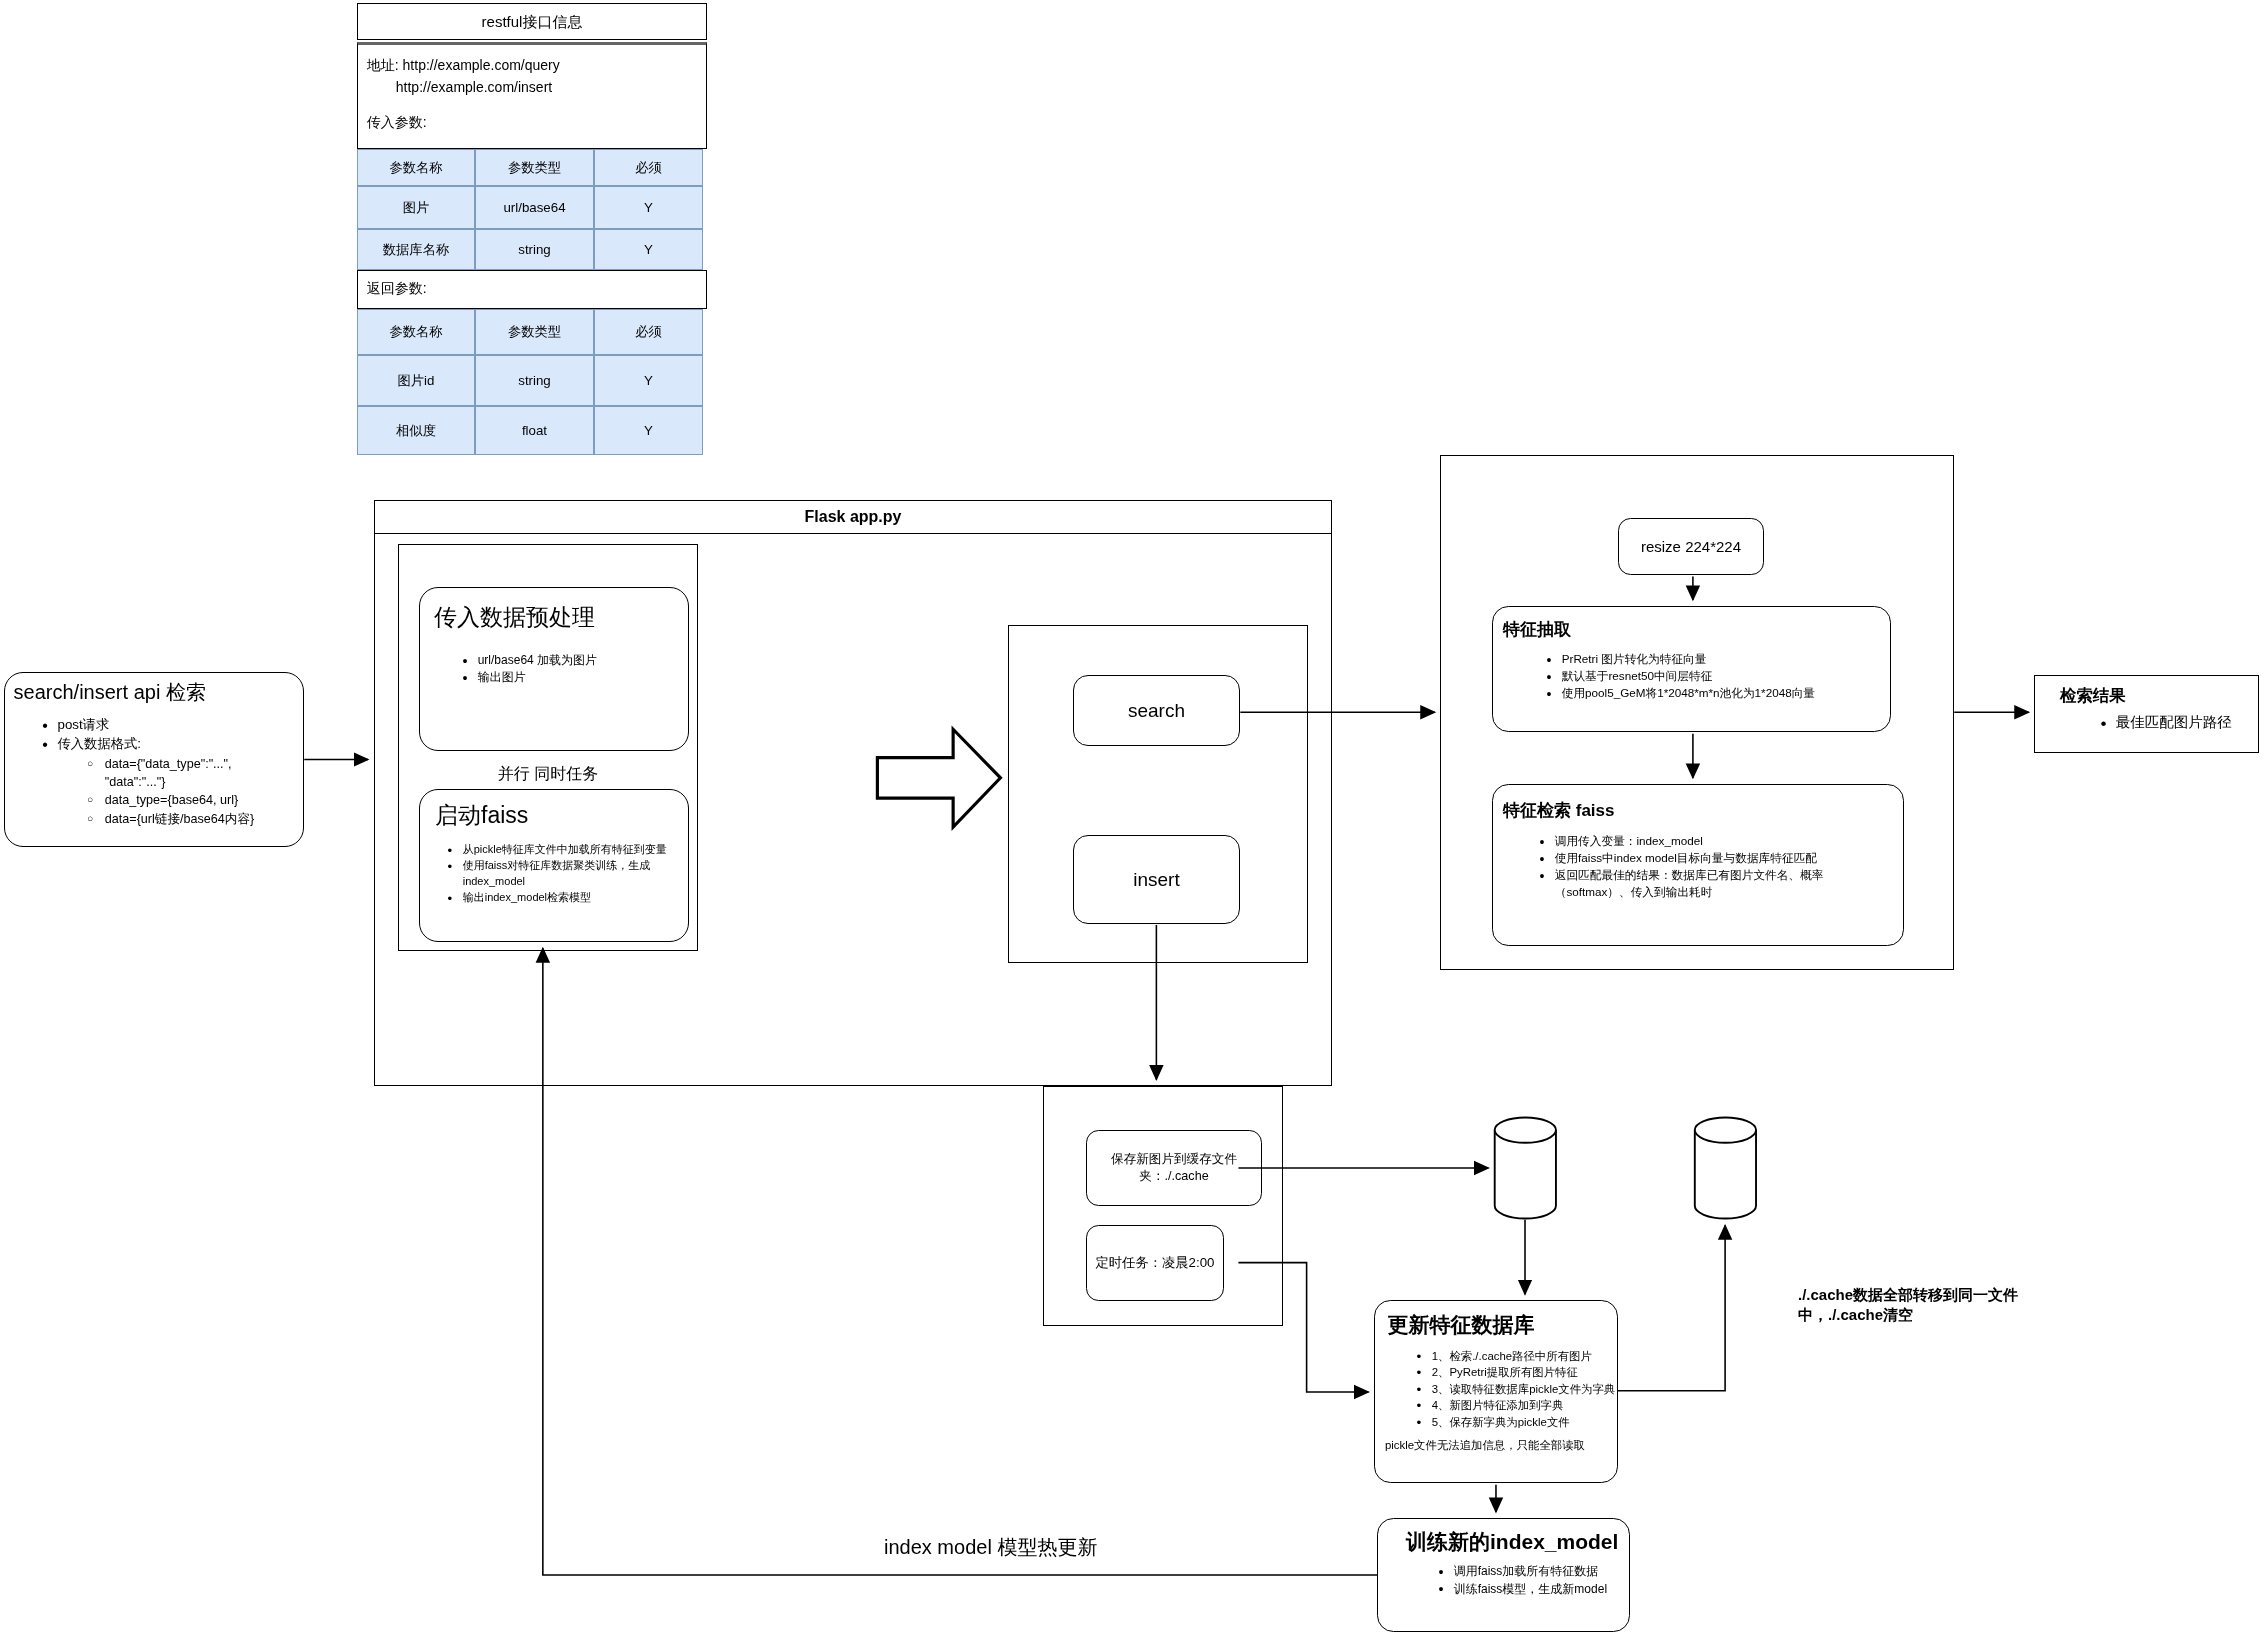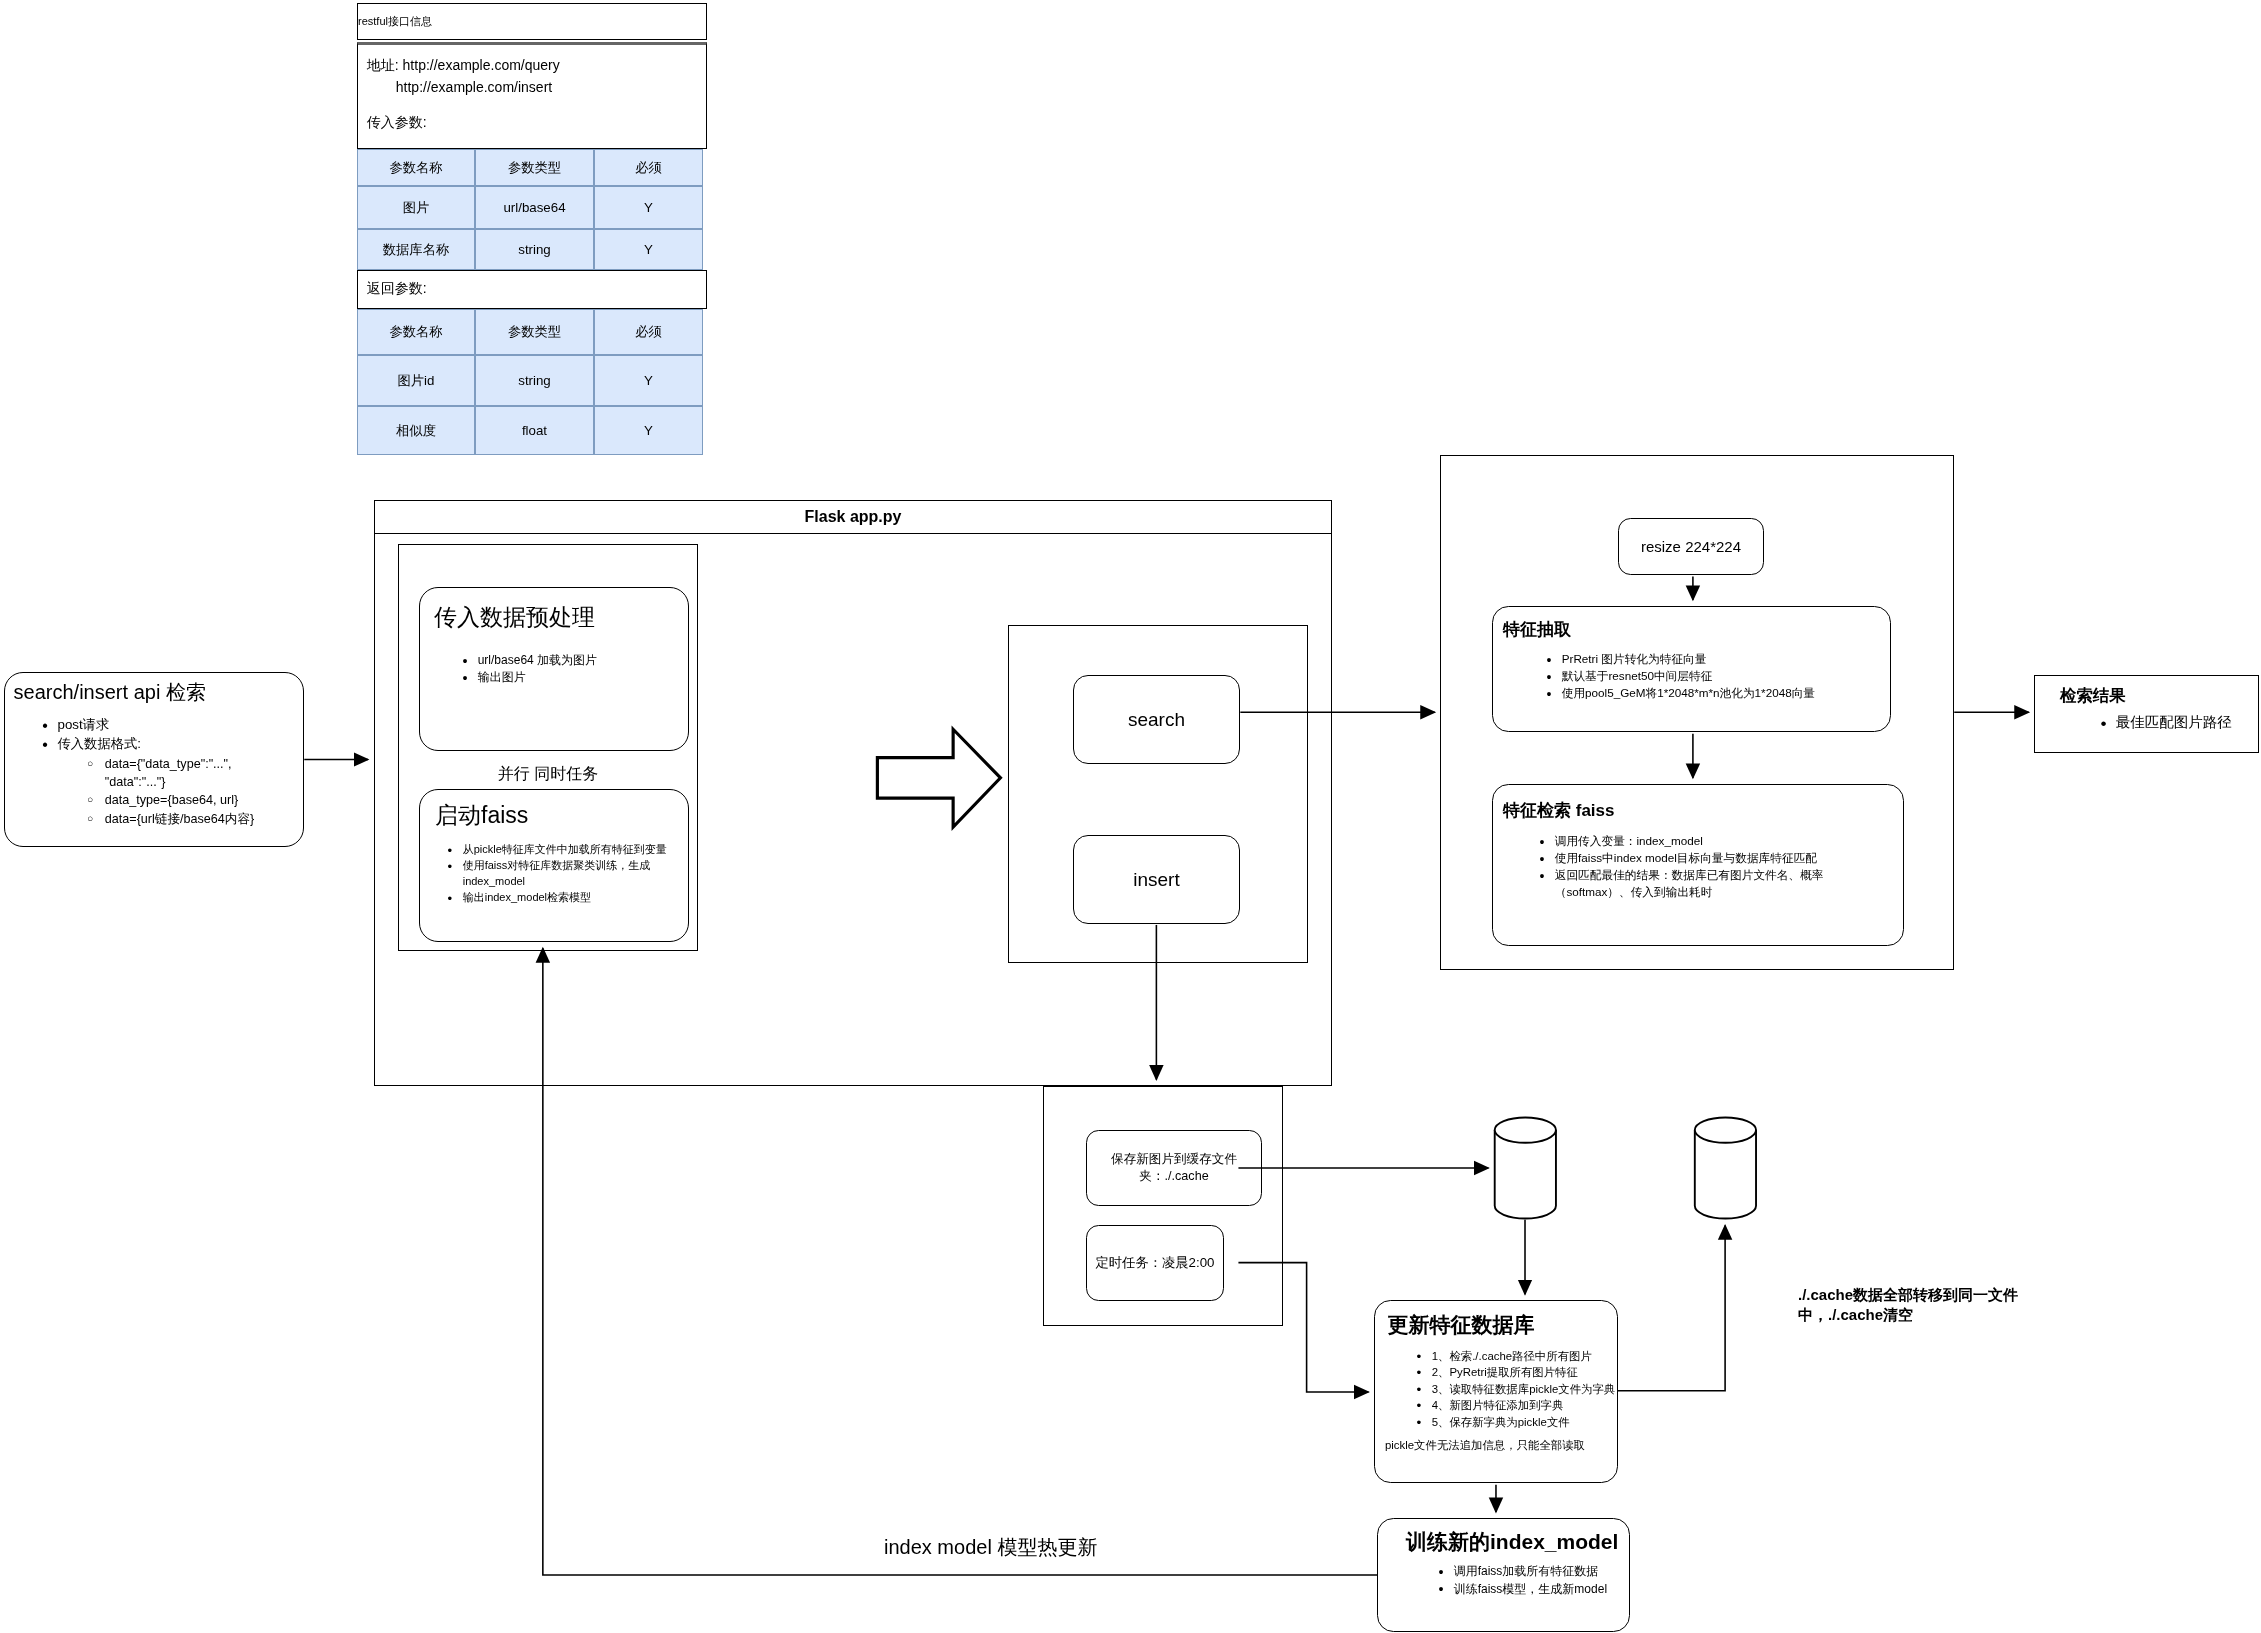--- a/index.html
+++ b/index.html
@@ -13,21 +13,21 @@
   .rounded{border-radius:19px;}
   .ctr{display:flex;align-items:center;justify-content:center;text-align:center;}
   ul{margin:0;padding:0;list-style:none;}
   li{position:relative;line-height:1.45;}
   li.b{padding-left:17.7px;}
   li.b::before{content:"•";position:absolute;left:2.5px;top:-1.3px;font-size:1.2em;}
   li.o{padding-left:19px;}
   li.o::before{content:"○";position:absolute;left:1.3px;font-size:0.8em;top:1.9px;}
   
   .tbl{position:absolute;left:357px;top:2.5px;width:350px;font-size:13.3px;}
-  .tbl .title{border:1.9px solid #000;height:35px;line-height:35px;font-size:11px;background:#fff;}
+  .tbl .title{border:1.9px solid #000;height:35px;line-height:35px;text-align:center;font-size:15px;background:#fff;}
   .tbl .addr{border:1.9px solid #000;border-top:3.2px solid #666;margin-top:2.5px;height:93px;padding:10px 0 0 8.8px;background:#fff;font-size:14px;line-height:21.5px;}
   .tbl .addr .l2{padding-left:29px;}
   .tbl .addr .plabel{margin-top:14px;}
   .grid{display:grid;grid-template-columns:118px 119px 109px;}
   .grid .c{background:#dae8fc;border:1.3px solid #7e9cc0;display:flex;align-items:center;justify-content:center;text-align:right;font-size:13.3px;}
   .band{border:1.9px solid #000;background:#fff;height:37px;line-height:34px;padding-left:8.8px;font-size:14px;}
   .h60 .c{height:35px;} .h69 .c{height:41px;} .h66 .c{height:39px;}
   .h70 .c{height:44px;} .h80 .c{height:49px;} .h78 .c{height:47px;}
   
   .bigtitle{font-size:23px;}
@@ -109,21 +109,21 @@
 <div class="node rounded" style="left:419px;top:789px;width:270px;height:153px;">
   <div class="bigtitle" style="padding:10px 0 0 15px;">启动faiss</div>
   <ul style="margin:11.4px 0 0 25px;font-size:11px;width:240px;">
     <li class="b">从pickle特征库文件中加载所有特征到变量</li>
     <li class="b">使用faiss对特征库数据聚类训练，生成index_model</li>
     <li class="b">输出index_model检索模型</li>
   </ul>
 </div>
 
 <div class="node" style="left:1008px;top:625px;width:300px;height:338px;"></div>
-<div class="node rounded ctr" style="left:1073px;top:675px;width:167px;height:89px;border-radius:15px;font-size:19px;align-items:center;">
+<div class="node rounded ctr" style="left:1073px;top:675px;width:167px;height:71px;border-radius:15px;font-size:19px;align-items:center;">
     <span>search</span>
   </div>
 <div class="node rounded ctr" style="left:1073px;top:835px;width:167px;height:89px;border-radius:15px;font-size:19px;">
     <span>insert</span>
   </div>
 
 <div class="node" style="left:1440px;top:455px;width:514px;height:515px;"></div>
 
 <div class="node rounded ctr" style="left:1618px;top:518px;width:146px;height:57px;border-radius:12.6px;font-size:15px;">
     <span>resize 224*224</span>

